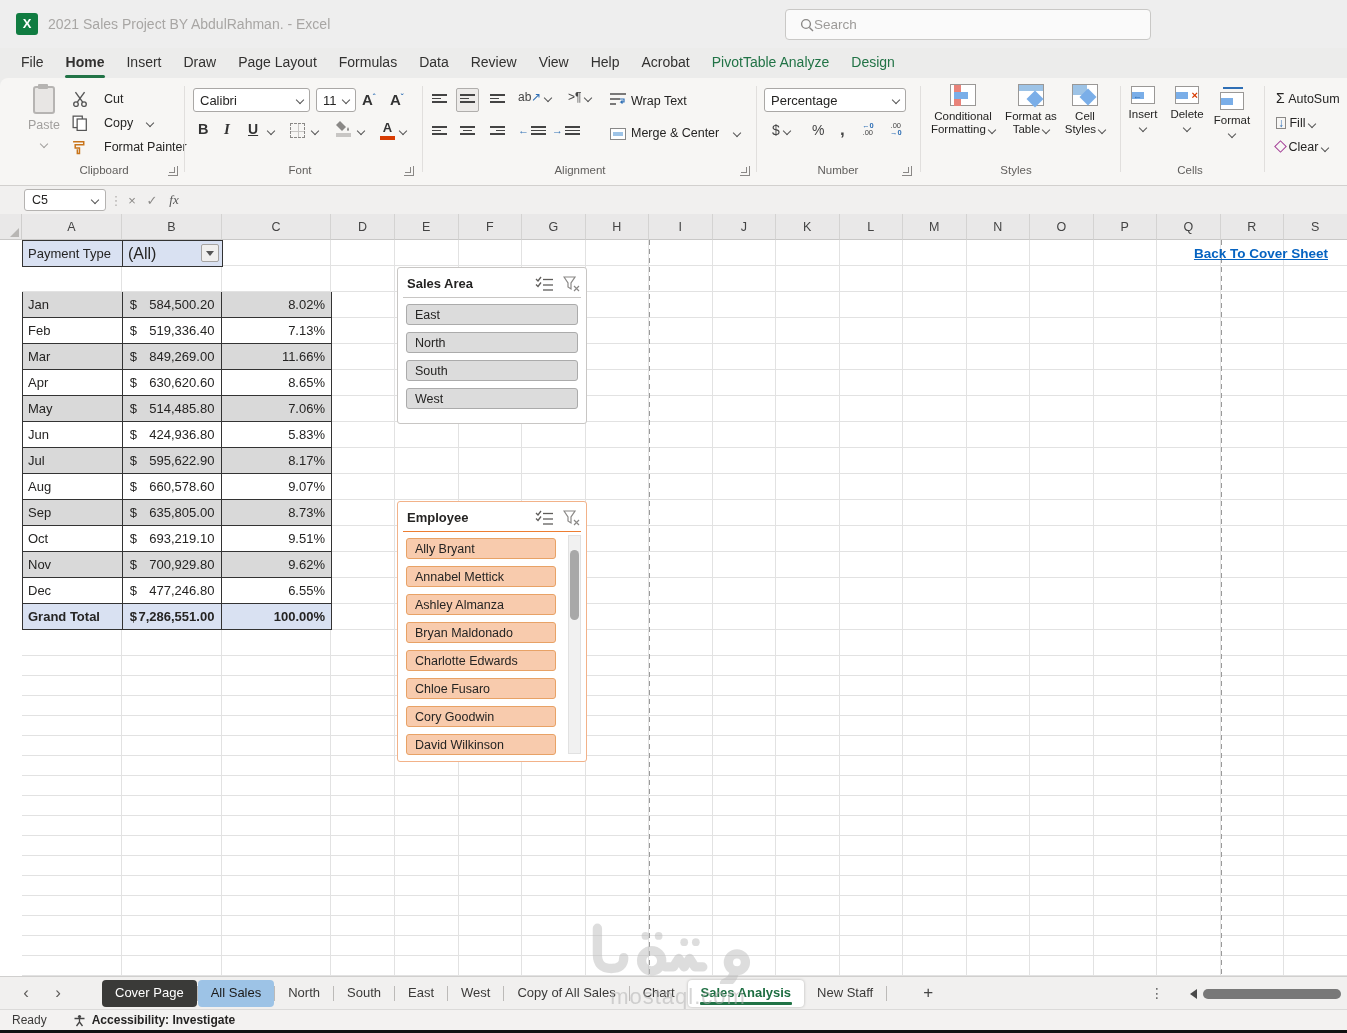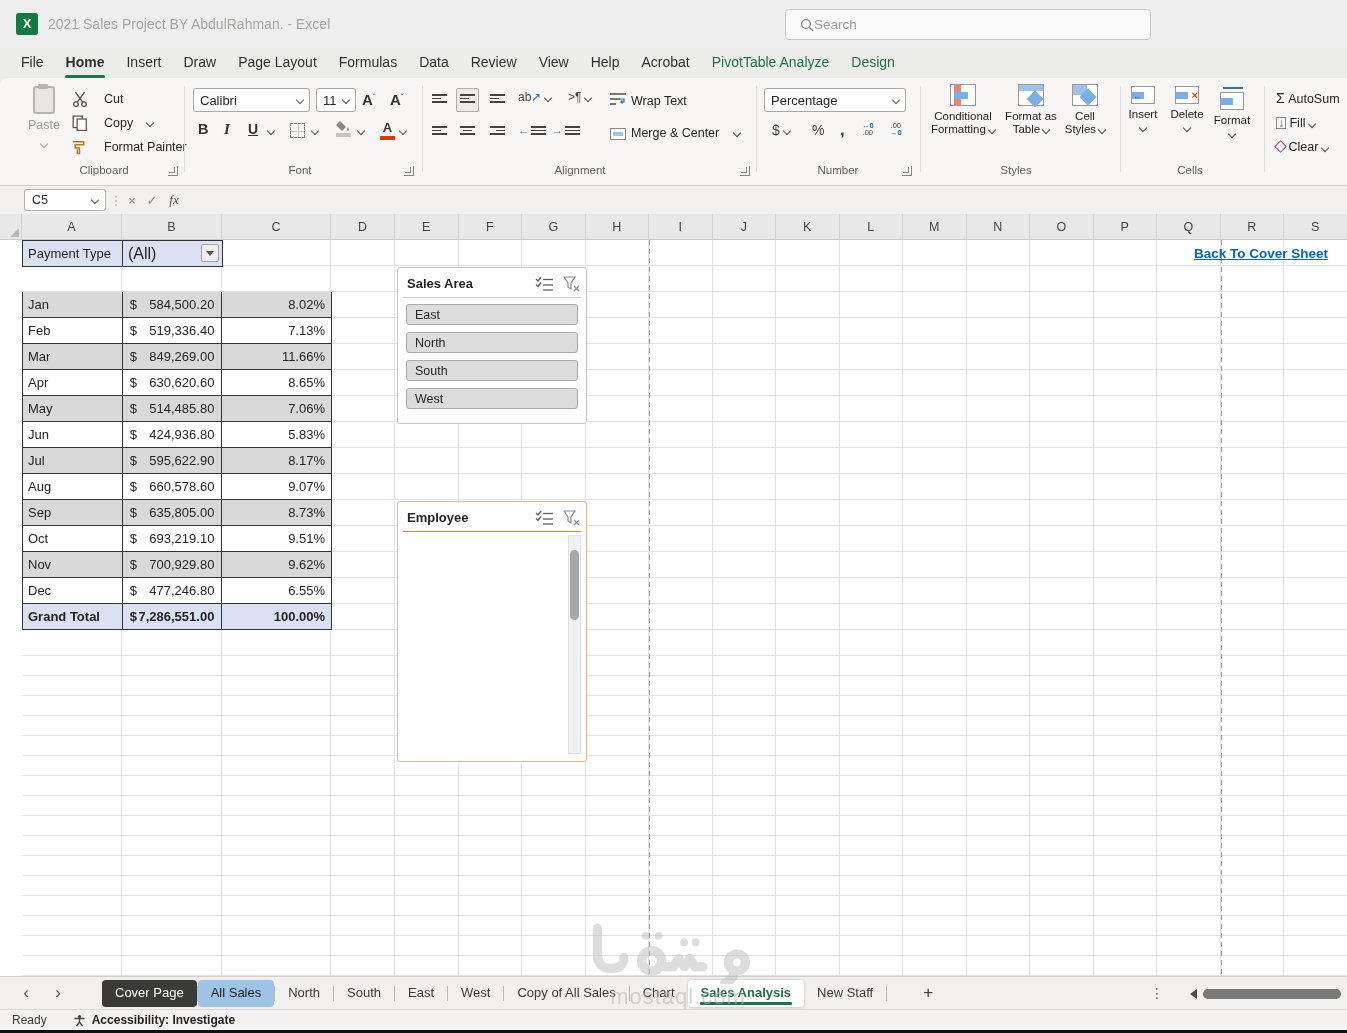--- a/index.html
+++ b/index.html
@@ -644,20 +644,30 @@
               </g>
             </svg>
      <svg width="17" height="16" viewBox="0 0 17 16">
               <g stroke="#8a8886" stroke-width="1.2" fill="none">
                 <path d="M1,1 L12,1 L8,7 L8,13 L5,11 L5,7 Z"></path>
                 <path d="M11,10 l5,5 M16,10 l-5,5"></path>
               </g>
             </svg>
           </div>
           <div class="hline2"></div>
+          <div class="items">
+            <div class="sbtn">Ally Bryant</div>
+            <div class="sbtn">Annabel Mettick</div>
+            <div class="sbtn">Ashley Almanza</div>
+            <div class="sbtn">Bryan Maldonado</div>
+            <div class="sbtn">Charlotte Edwards</div>
+            <div class="sbtn">Chloe Fusaro</div>
+            <div class="sbtn">Cory Goodwin</div>
+            <div class="sbtn">David Wilkinson</div>
+          </div>
           <div id="escroll">
             <div class="thumb"></div>
           </div>
         </div>
       </div>
   </div>
 </div>
 
 <div id="wmark">
   <svg width="190" height="62" viewBox="0 0 240 80" style="margin:0 auto">

